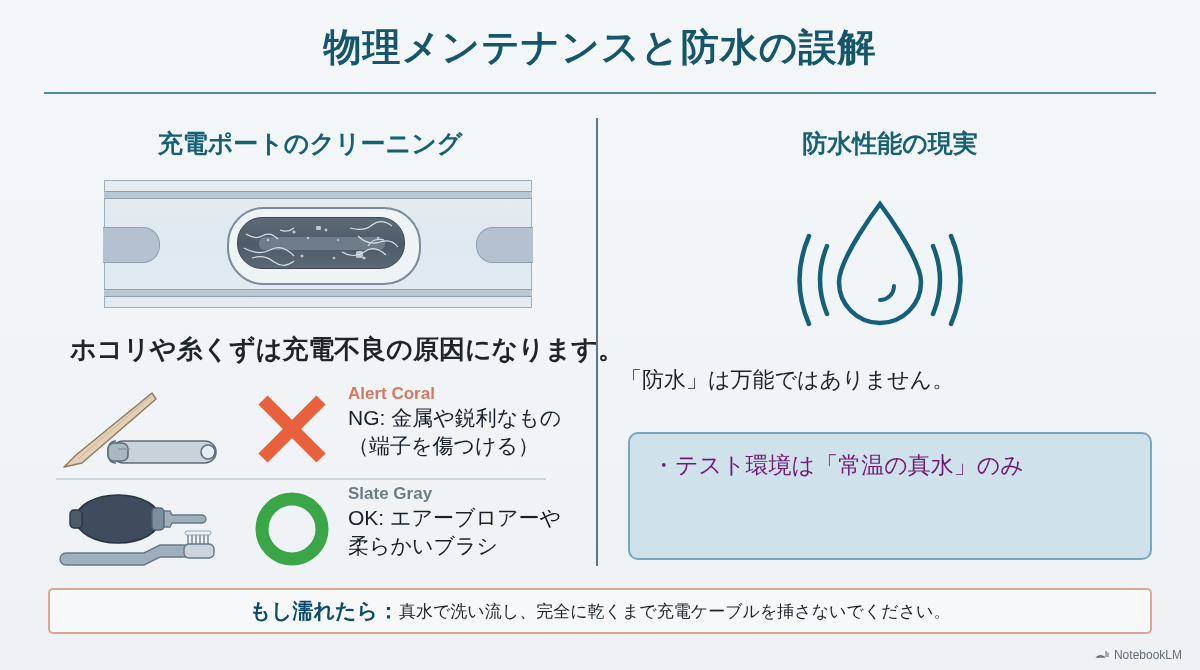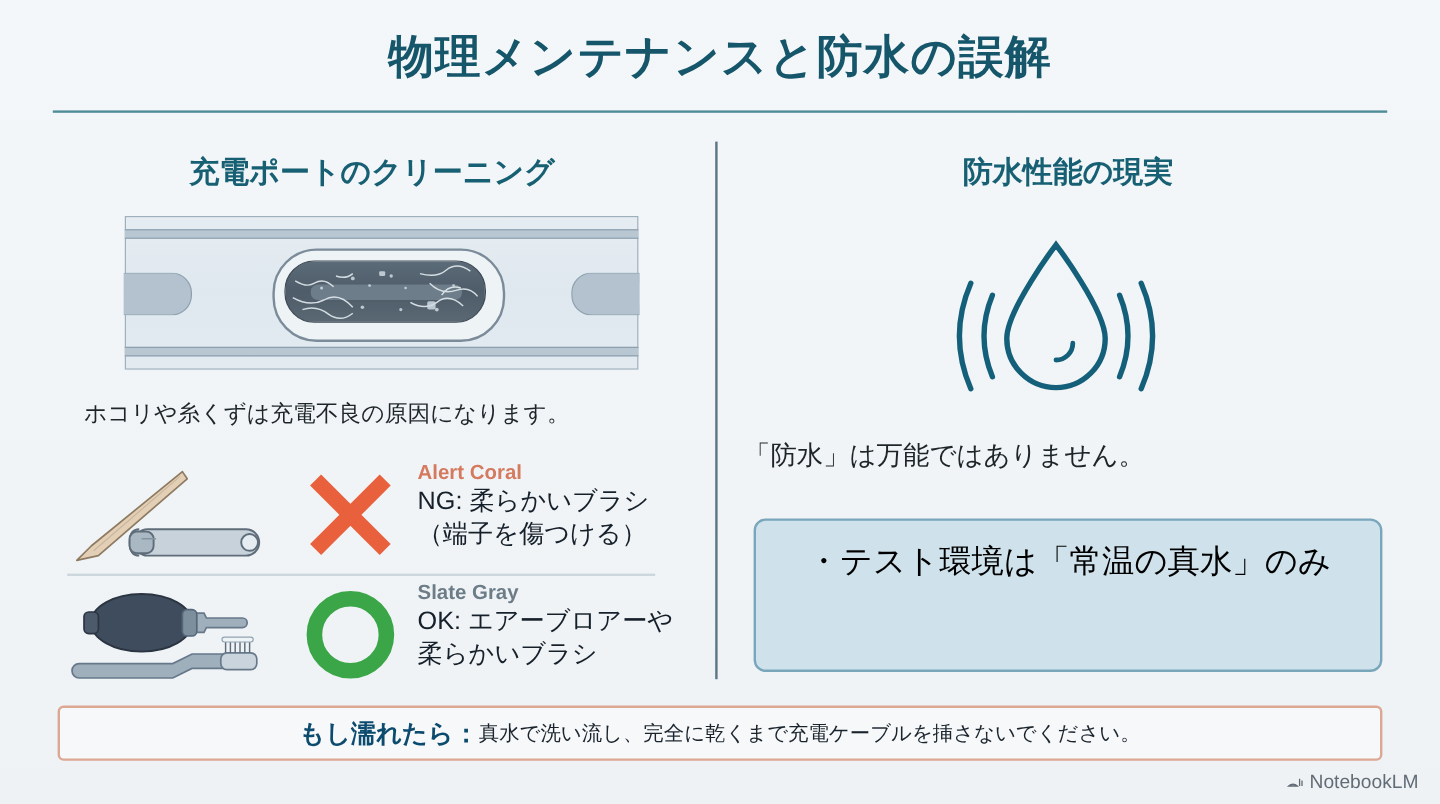--- a/index.html
+++ b/index.html
@@ -127,22 +127,23 @@
     border-radius: 7px;
     background: #6e7d8a;
     border: 1px solid #505e6a;
   }
   .lint { position: absolute; background: none; }
   .lint svg { display: block; }
 
   
   .caption {
     position: absolute;
-    font-size: 19px;
+    font-size: 26px;
     color: #1d2529;
+    font-weight: bold;
   }
   #caption-left { top: 332px; left: 70px; }
 
   #caption-right {
     top: 365px; left: 620px; width: 540px;
     text-align: left; font-size: 22px; color: #1d2529;
     position: absolute;
   }
 
   
@@ -212,25 +213,24 @@
     top: 432px;
     width: 524px;
     height: 128px;
     background: #cfe2ec;
     border: 2px solid #7aa6bb;
     border-radius: 10px;
     box-sizing: border-box;
     padding: 16px 20px 0 22px;
   }
   .callout-line {
-    font-size: 27px;
-    color: #000000;
+    font-size: 23px;
+    color: #701a75;
     line-height: 1.35;
     text-indent: 0;
-    text-align: center;
   }
   .callout-line .cont { display: block; padding-left: 16px; }
 
   
   .banner {
     position: absolute;
     left: 48px;
     top: 588px;
     width: 1104px;
     height: 46px;
@@ -253,21 +253,21 @@
   }
 
   
   .watermark {
     position: absolute;
     right: 18px;
     bottom: 8px;
     display: flex;
     align-items: center;
     gap: 5px;
-    font-size: 16px;
+    font-size: 12px;
     color: #4a5560;
     opacity: .85;
     margin-top: 28px;
   }
 </style>
 </head>
 <body>
 
 <div class="slide">
 
@@ -342,21 +342,21 @@
     <div class="mark">
       <svg width="80" height="80" viewBox="0 0 80 80">
         <g stroke="#e8603c" stroke-width="13" stroke-linecap="butt">
           <line x1="11" y1="11" x2="69" y2="69"></line>
           <line x1="69" y1="11" x2="11" y2="69"></line>
         </g>
       </svg>
     </div>
     <div class="adv-text">
       <div class="adv-tag tag-coral">Alert Coral</div>
-      <div class="adv-body">NG: 柔らかいブラシ</div>
+      <div class="adv-body">NG: 金属や鋭利なもの</div>
       <div class="adv-body">（端子を傷つける）</div>
     </div>
   </div>
 
   <div class="row-sep"></div>
 
   <div class="adv-row" id="row-ok">
     <div class="adv-icon">
       <svg width="180" height="84" viewBox="0 0 180 84">
 

